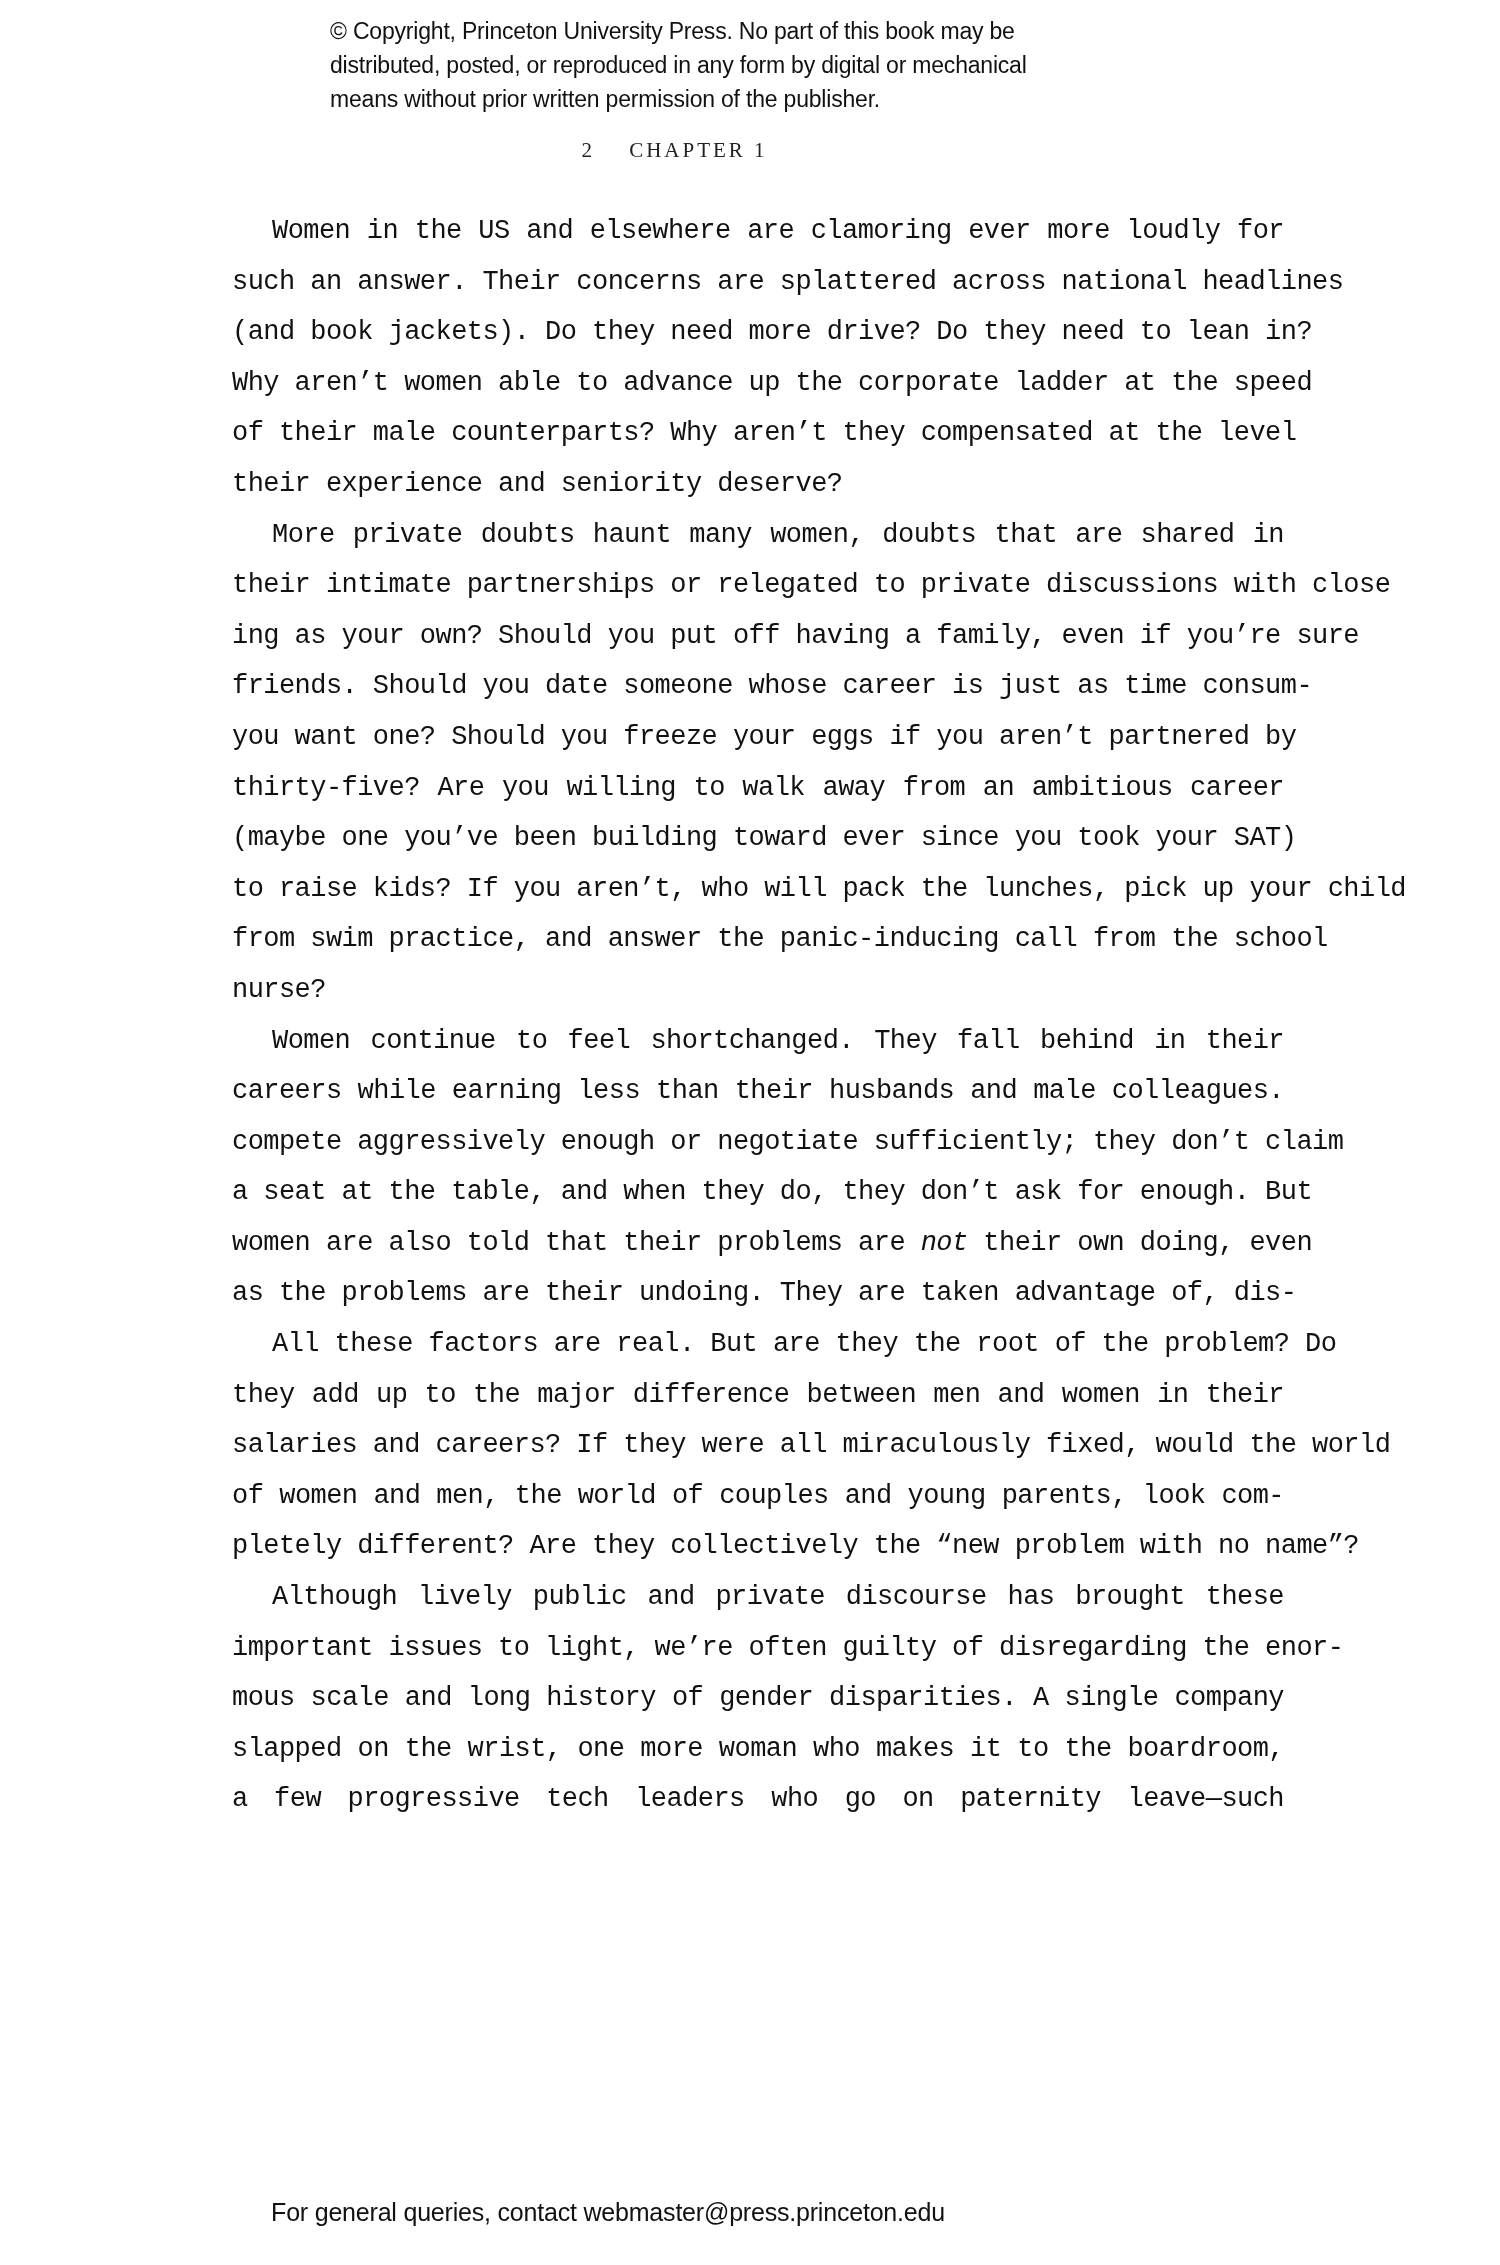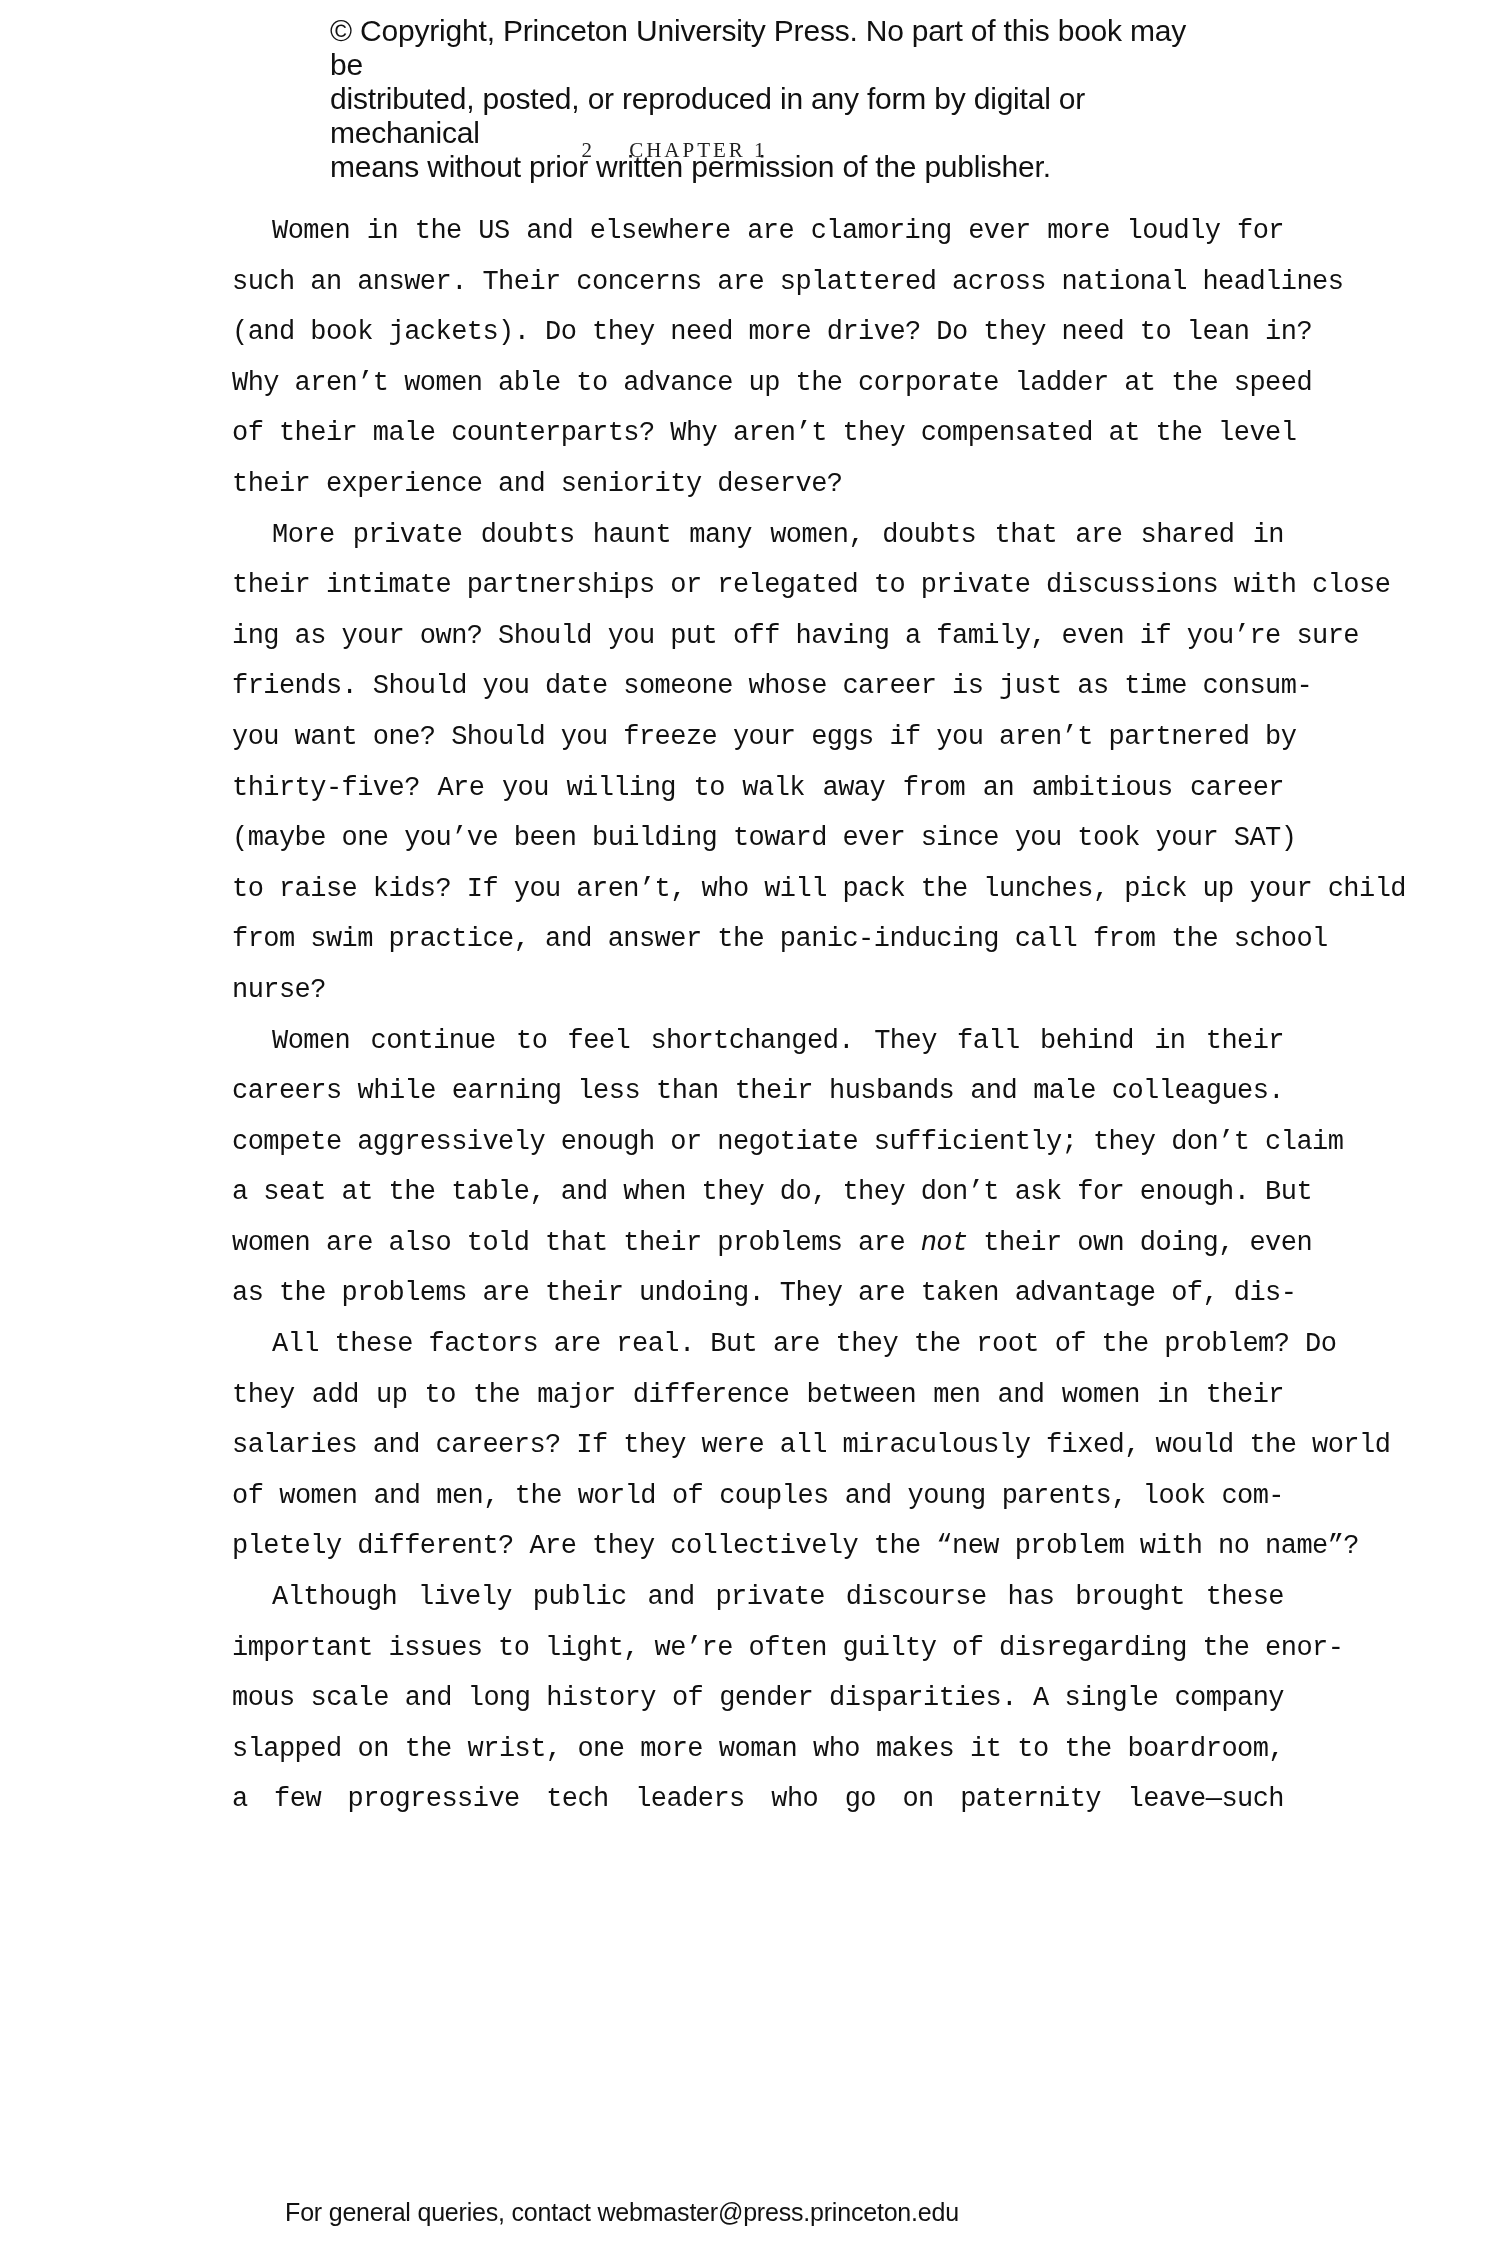--- a/index.html
+++ b/index.html
@@ -1,40 +1,40 @@
 <!DOCTYPE html>
 <html><head>
 <meta charset="utf-8">
 <style>
   html, body { margin: 0; padding: 0; background: #ffffff; }
   body { width: 1500px; height: 2265px; position: relative; overflow: hidden; color: #111; }
   .copyright {
     position: absolute; left: 330px; top: 14px; width: 880px;
-    font-family: "Liberation Sans", sans-serif; font-size: 30px; line-height: 34px;
+    font-family: "Liberation Sans", sans-serif; font-size: 23px; line-height: 34px;
     color: #111; letter-spacing: -0.2px;
   }
   .running-head {
     position: absolute; left: 0; width: 1349px; top: 138px; text-align: center;
     font-family: "Liberation Serif", serif; font-size: 21px; letter-spacing: 3px; color: #222;
   }
   .running-head .pg { margin-right: 26px; }
   .body-text {
     position: absolute; left: 232px; top: 206px; width: 1052px;
     font-family: Liberation Mono, monospace; font-size: 27px; color: #111;
   }
   .line {
     display: block; height: 50.6px; line-height: 50.6px; white-space: nowrap;
     text-align: justify; text-align-last: justify; letter-spacing: -0.55px;
   }
   .line.indent { padding-left: 40px; }
   .line.last { text-align-last: left; }
   .line em { font-style: italic; }
   .footer {
     position: absolute; left: 0; width: 1216px; top: 2198px; text-align: center;
-    font-family: "Liberation Sans", sans-serif; font-size: 25px; color: #111; letter-spacing: -0.2px; margin-left: 14px;
+    font-family: "Liberation Sans", sans-serif; font-size: 25px; color: #111; letter-spacing: -0.2px;
   }
 </style>
 </head>
 <body>
 
 <div class="copyright">
   <div>© Copyright, Princeton University Press. No part of this book may be</div>
   <div>distributed, posted, or reproduced in any form by digital or mechanical</div>
   <div>means without prior written permission of the publisher.</div>
 </div>

